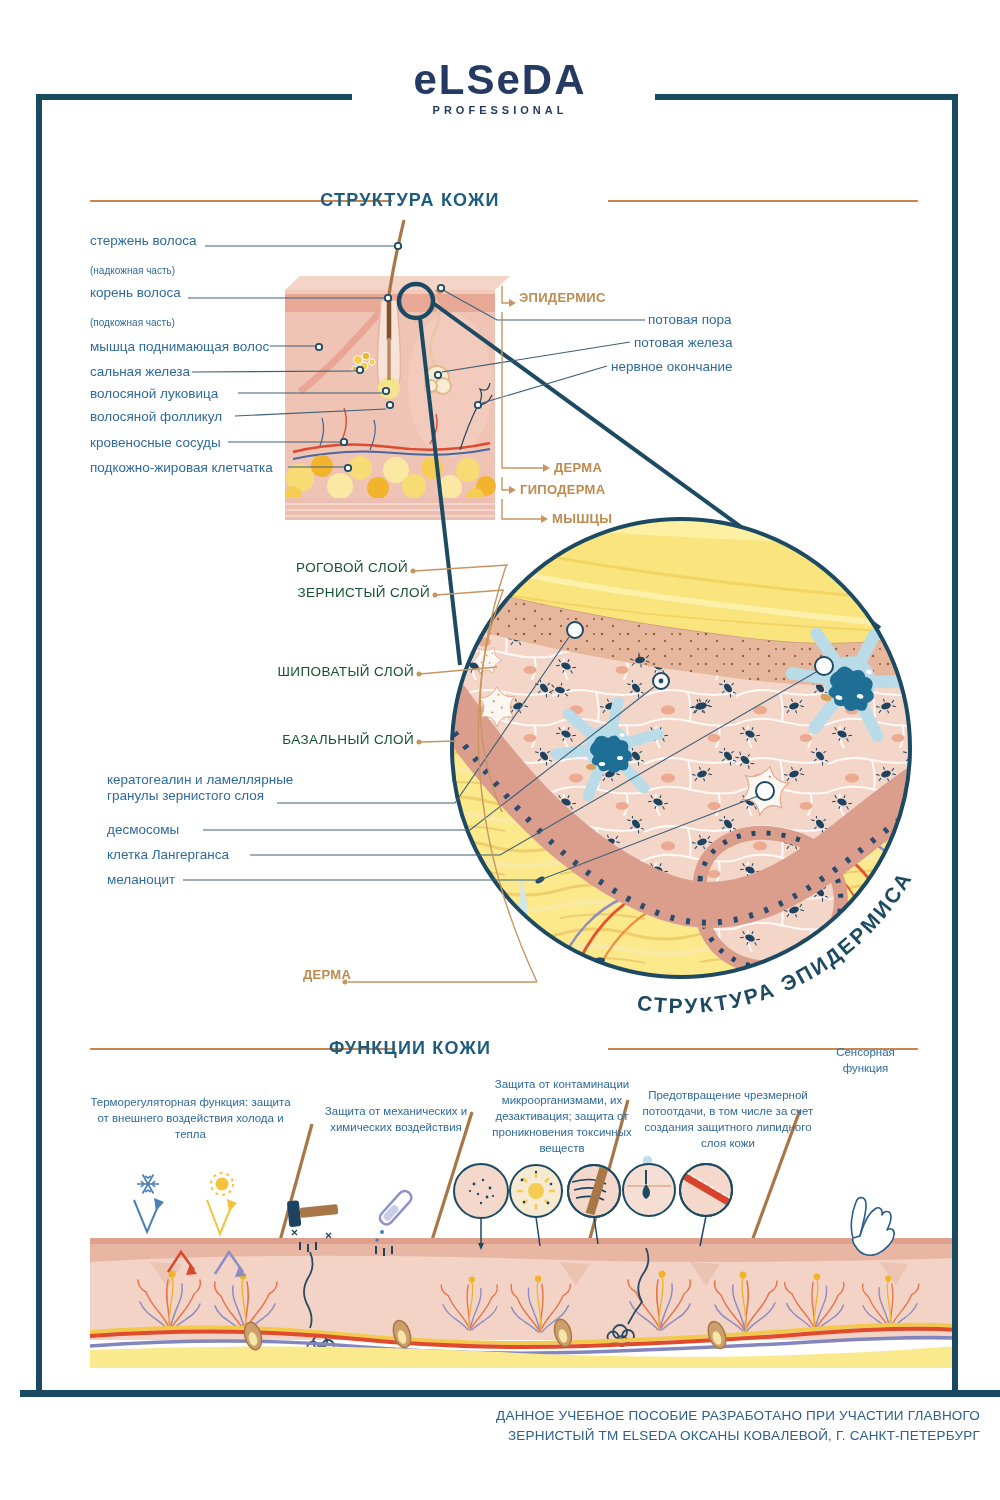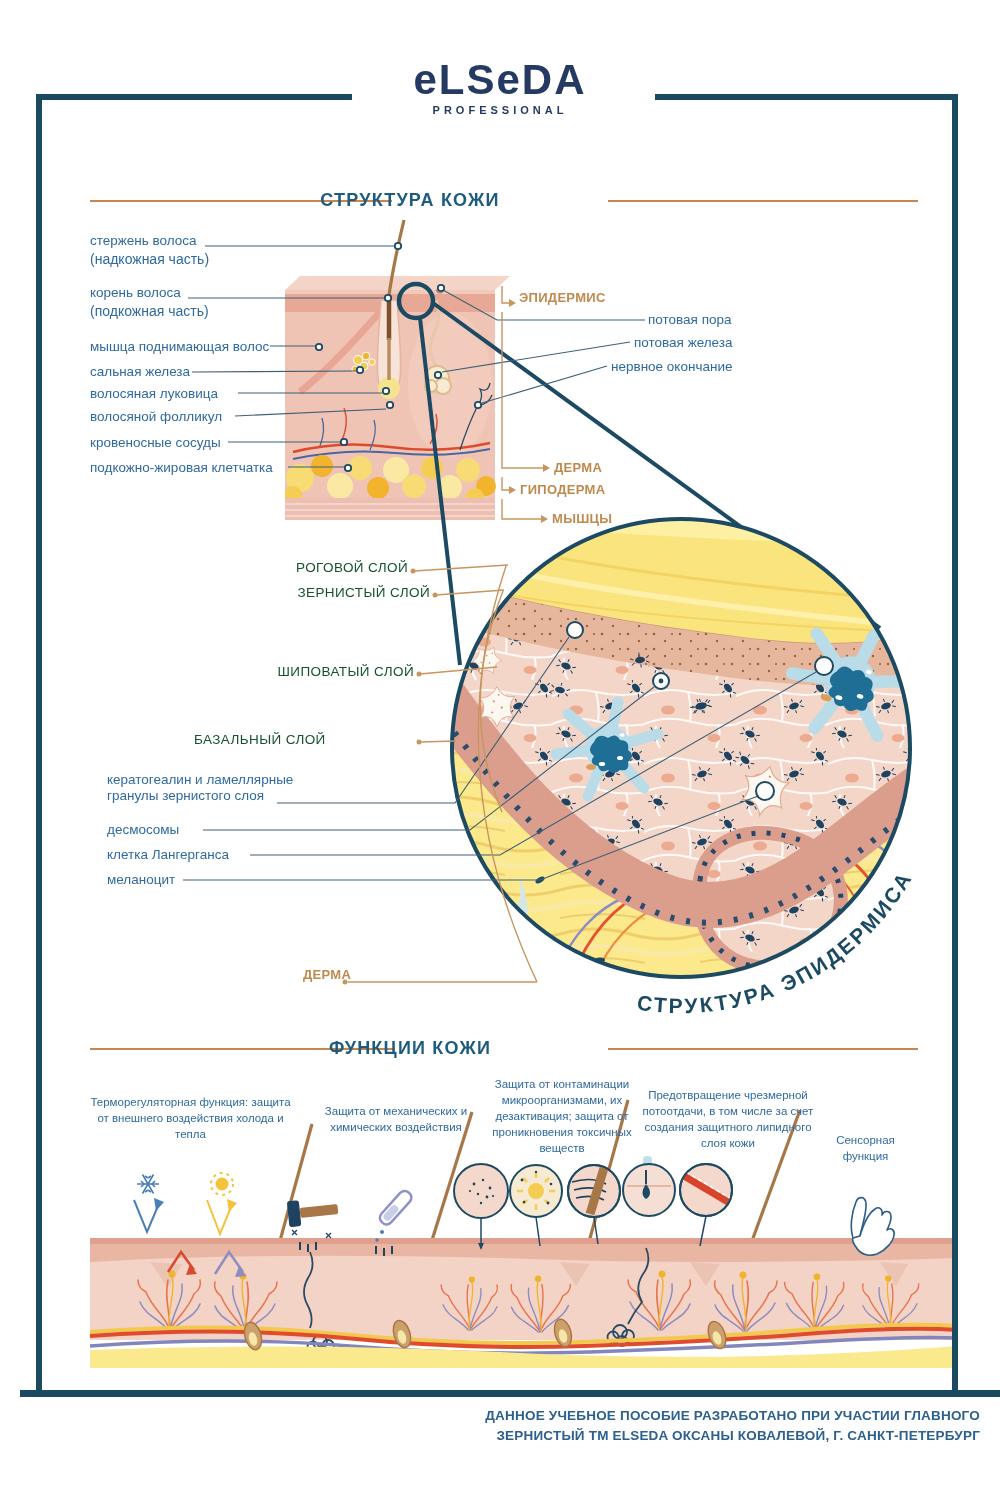--- a/index.html
+++ b/index.html
@@ -12,26 +12,26 @@
         color:#253a62;font-size:42px;font-weight:700;letter-spacing:2px}
   .tagline{position:absolute;left:0;top:104px;width:1000px;text-align:center;
         color:#253a62;font-size:11px;font-weight:700;letter-spacing:4px}
   
   .sec-title{position:absolute;left:0;width:820px;text-align:center;
         color:#1e5c7e;font-size:18px;font-weight:600;letter-spacing:1.2px}
   .rule{position:absolute;height:0;border-top:2px solid #c8854f}
   
   .lbl{position:absolute;line-height:1.15}
   .b{color:#2f6a9f;font-size:13.5px}
-  .b .note{font-size:14px;display:block;margin-top:2px}
+  .b .note{font-size:10px;display:block;margin-top:16px}
   .t{color:#bf8a4e;font-size:13px;letter-spacing:.3px}
   .layer{color:#14532d;font-size:13.5px;letter-spacing:.4px}
   .fn{color:#2f6a9f;font-size:11.5px;text-align:center;line-height:1.4}
   .footer{position:absolute;left:380px;top:1406px;width:600px;text-align:right;
-        color:#2d608f;font-size:13.5px;font-weight:700;line-height:1.5;letter-spacing:.2px}
+        color:#2d608f;font-size:13.5px;font-weight:400;line-height:1.5;letter-spacing:.2px}
 </style>
 </head>
 <body>
 
 <div class="poster">
 
   <svg width="1000" height="1500" viewBox="0 0 1000 1500" style="position:absolute;left:0;top:0">
     <defs>
       <clipPath id="cc">
           <circle cx="681" cy="748" r="229"></circle>
@@ -455,53 +455,53 @@
   <div class="lbl b" style="left:90px;top:233px">
     <span>стержень волоса</span>
     <span class="note">(надкожная часть)</span>
   </div>
   <div class="lbl b" style="left:90px;top:285px">
     <span>корень волоса</span>
     <span class="note">(подкожная часть)</span>
   </div>
   <div class="lbl b" style="left:90px;top:339px">мышца поднимающая волос</div>
   <div class="lbl b" style="left:90px;top:364px">сальная железа</div>
-  <div class="lbl b" style="left:90px;top:386px">волосяная луковица</div>
+  <div class="lbl b" style="left:90px;top:386px">волосяной луковица</div>
   <div class="lbl b" style="left:90px;top:409px">волосяной фолликул</div>
   <div class="lbl b" style="left:90px;top:435px">кровеносные сосуды</div>
   <div class="lbl b" style="left:90px;top:460px">подкожно-жировая клетчатка</div>
 
   <div class="lbl t" style="left:519px;top:291px;font-weight:600">ЭПИДЕРМИС</div>
   <div class="lbl b" style="left:648px;top:312px">потовая пора</div>
   <div class="lbl b" style="left:634px;top:335px">потовая железа</div>
   <div class="lbl b" style="left:611px;top:359px">нервное окончание</div>
   <div class="lbl t" style="left:554px;top:461px;font-weight:600">ДЕРМА</div>
   <div class="lbl t" style="left:520px;top:483px;font-weight:600">ГИПОДЕРМА</div>
   <div class="lbl t" style="left:552px;top:512px;font-weight:600">МЫШЦЫ</div>
 
   <div class="lbl layer" style="left:188px;top:560px;width:220px;text-align:right">РОГОВОЙ СЛОЙ</div>
   <div class="lbl layer" style="left:210px;top:585px;width:220px;text-align:right">ЗЕРНИСТЫЙ СЛОЙ</div>
   <div class="lbl layer" style="left:194px;top:664px;width:220px;text-align:right">ШИПОВАТЫЙ СЛОЙ</div>
-  <div class="lbl layer" style="left:194px;top:732px;width:220px;">БАЗАЛЬНЫЙ СЛОЙ</div>
+  <div class="lbl layer" style="left:194px;top:732px;width:220px;text-align:right">БАЗАЛЬНЫЙ СЛОЙ</div>
 
   <div class="lbl b" style="left:107px;top:772px;width:200px">кератогеалин и ламеллярные гранулы зернистого слоя</div>
   <div class="lbl b" style="left:107px;top:822px">десмосомы</div>
   <div class="lbl b" style="left:107px;top:847px">клетка Лангерганса</div>
   <div class="lbl b" style="left:107px;top:872px">меланоцит</div>
 
   <div class="lbl t" style="left:303px;top:968px;font-weight:600">ДЕРМА</div>
 
   <div class="rule" style="left:90px;top:1048px;width:305px"></div>
   <div class="sec-title" style="top:1038px">ФУНКЦИИ КОЖИ</div>
   <div class="rule" style="left:608px;top:1048px;width:310px"></div>
 
   <div class="lbl fn" style="left:88px;top:1094px;width:205px">Терморегуляторная функция: защита от внешнего воздействия холода и тепла</div>
   <div class="lbl fn" style="left:310px;top:1103px;width:172px">Защита от механических и химических воздействия</div>
   <div class="lbl fn" style="left:478px;top:1076px;width:168px">Защита от контаминации микроорганизмами, их дезактивация; защита от проникновения токсичных веществ</div>
   <div class="lbl fn" style="left:633px;top:1087px;width:190px">Предотвращение чрезмерной потоотдачи, в том числе за счет создания защитного липидного слоя кожи</div>
-  <div class="lbl fn" style="left:818px;top:1132px;width:95px">Сенсорная функция</div>
+  <div class="lbl fn" style="left:818px;top:1044px;width:95px">Сенсорная функция</div>
 
   <div class="footer">
     <div>ДАННОЕ УЧЕБНОЕ ПОСОБИЕ РАЗРАБОТАНО ПРИ УЧАСТИИ ГЛАВНОГО</div>
     <div>ЗЕРНИСТЫЙ ТМ ELSEDA ОКСАНЫ КОВАЛЕВОЙ, Г. САНКТ-ПЕТЕРБУРГ</div>
   </div>
 
 </div>
 
 </body></html>

